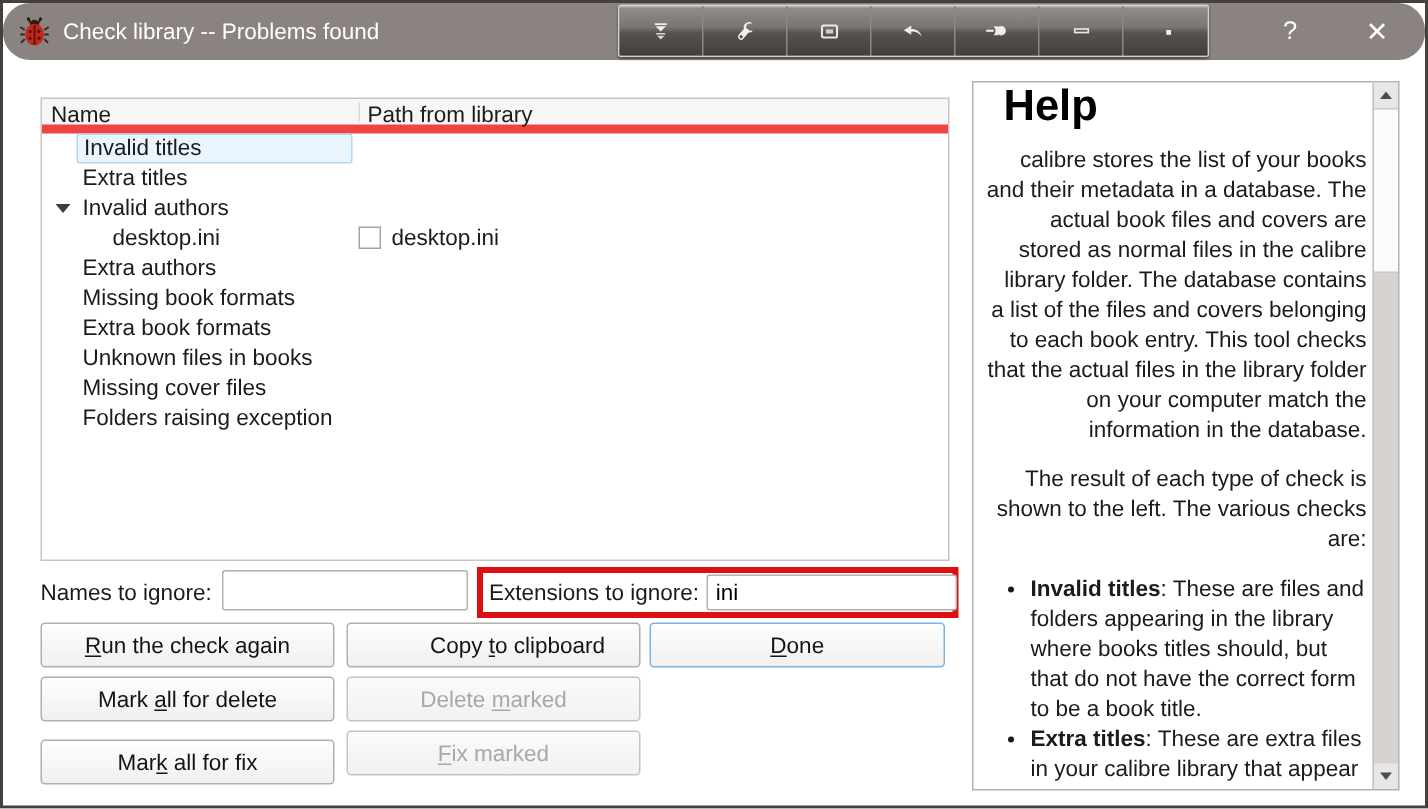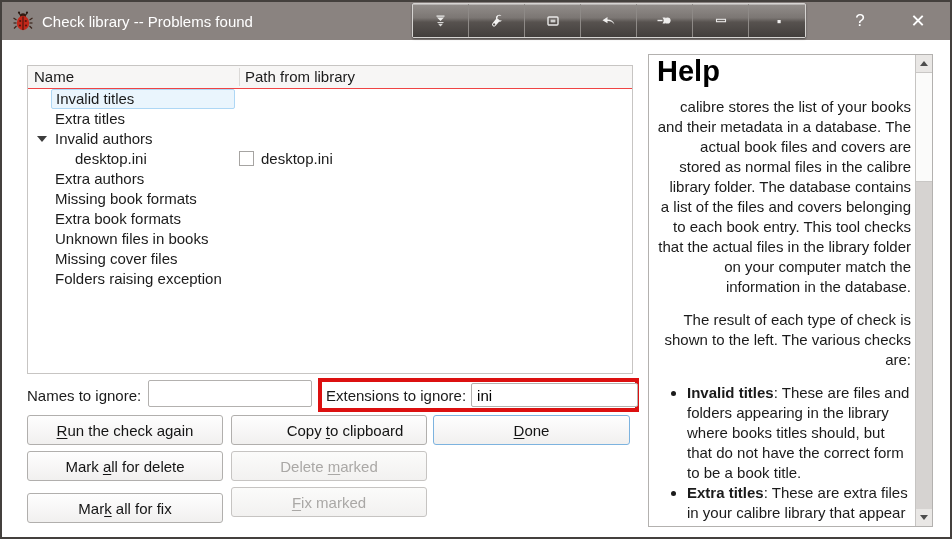--- a/index.html
+++ b/index.html
@@ -7,21 +7,21 @@
   body { font-family:"Liberation Sans","DejaVu Sans",sans-serif; }
 
   .window {
     position:relative; width:952px; height:539px;
     background:#fff; border:2px solid #44403d; overflow:hidden;
   }
 
   
   .titlebar {
     position:absolute; left:0; top:0; right:0; height:38px;
-    background:#8a8380; display:flex; align-items:center;
+    background:#8a8380; display:flex; align-items:center;border-radius:18px;
   }
   .titlebar .bug { margin-left:10px; width:22px; height:22px; flex:0 0 auto; }
   .titlebar .title { margin-left:8px; color:#ffffff; font-size:15px; white-space:nowrap; }
 
   .tb-tools {
     position:absolute; left:410px; top:1px; height:35px;
     display:flex; align-items:stretch;
     border:1px solid #d6d4d2; border-radius:2px;
     box-shadow:0 1px 2px rgba(0,0,0,.45);
   }
@@ -41,21 +41,21 @@
   .cap-help { position:absolute; right:68px; top:0; }
   .cap-close { position:absolute; right:10px; top:0; font-size:18px; }
 
   
   .tree {
     position:absolute; left:25px; top:63px; width:606px; height:309px;
     border:1px solid #c7c5c3; background:#fff; font-size:15px; color:#1b1b1b;
   }
   .tree-header {
     position:relative; height:23px; background:#f7f6f5;
-    border-bottom:1px solid #ef4444; line-height:22px;
+    border-bottom:6px solid #ef4444; line-height:22px;
   }
   .th-name { position:absolute; left:6px; }
   .th-path { position:absolute; left:217px;text-align:center; }
   .th-div  { position:absolute; left:211px; top:2px; bottom:2px; width:1px; background:#dbd9d7; }
 
   .trow { position:relative; height:20px; line-height:20px; }
   .tname-1 { position:absolute; left:27px; white-space:nowrap; }
   .tname-2 { position:absolute; left:47px; white-space:nowrap; }
   .sel-box {
     position:absolute; left:23px; top:0; width:184px; height:20px;
@@ -118,21 +118,21 @@
   
   .help-panel {
     position:absolute; left:646px; top:52px; width:285px; height:473px;
     border:1px solid #b3b1af; background:#fff; overflow:hidden;
   }
   .help-content {
     position:absolute; left:0; top:0; right:17px; bottom:0;
     padding:4px 4px 0 8px; overflow:hidden;
     font-size:15px; line-height:20px; color:#1b1b1b;
   }
-  .help-content h1 { font-size:29px; font-weight:700; color:#000; margin:2px 0 16px 0; }
+  .help-content h1 { font-size:29px; font-weight:700; color:#000; margin:2px 0 16px 12px; }
   .help-content p { margin:0 0 13px 0;text-align:right; }
   .help-content ul { margin:0 0 0 14px; padding-left:16px; }
   .help-content li { margin:0; }
   .help-content b { font-weight:700; }
 
   .sbar {
     position:absolute; right:0; top:0; width:17px; height:100%;
     background:#d6d3d1; border-left:1px solid #c6c4c2;
   }
   .sb-up, .sb-down {

